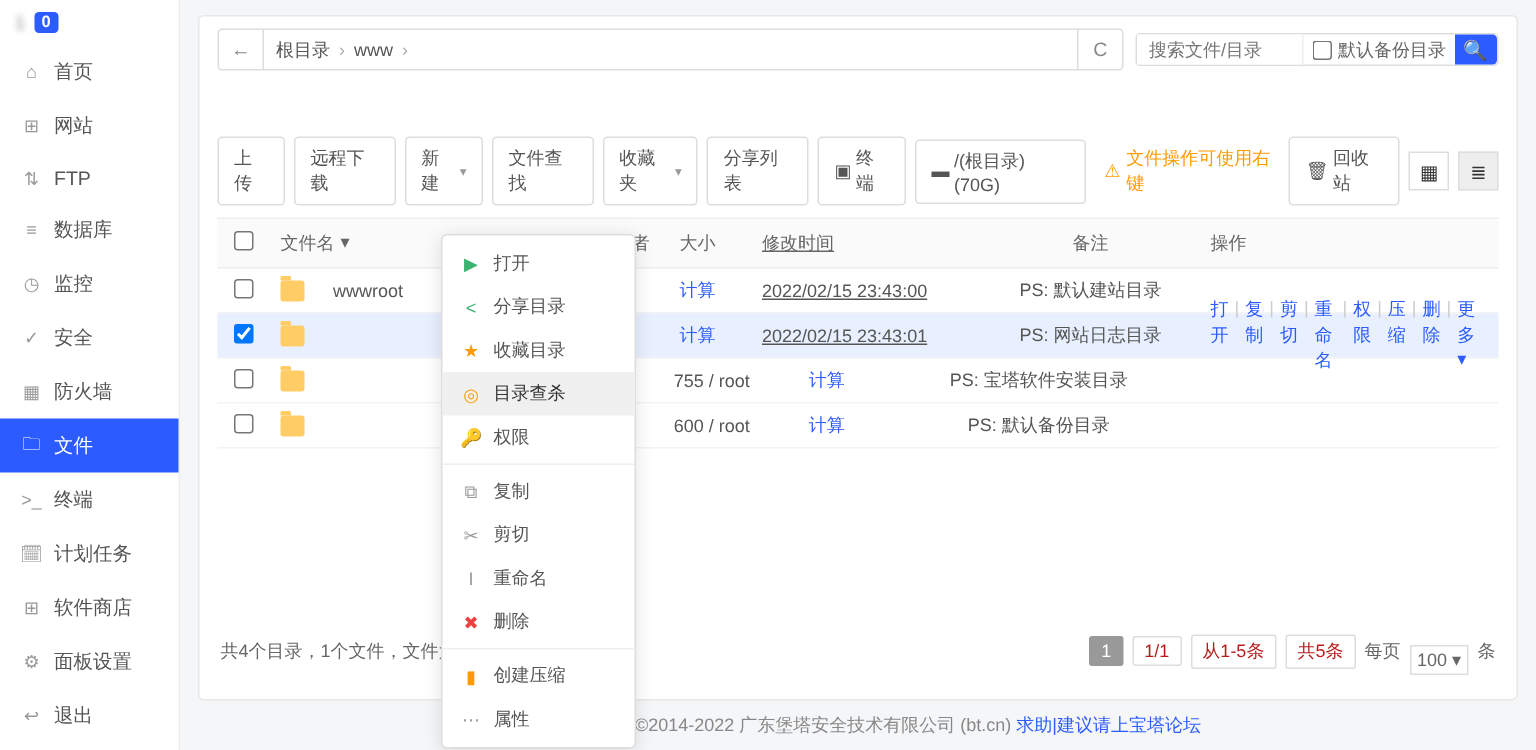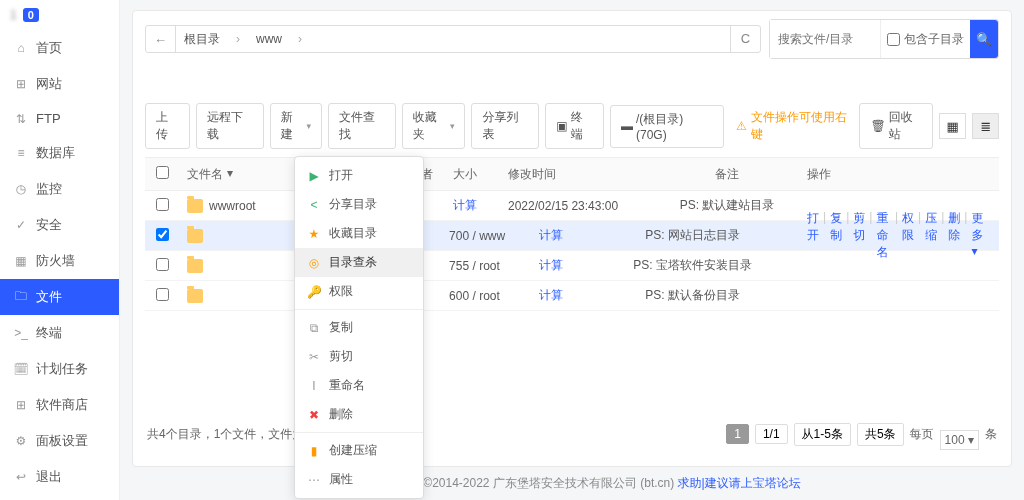--- a/index.html
+++ b/index.html
@@ -11,41 +11,41 @@
 .sb-badge { background: #2c5cff; color: #fff; font-size: 11px; padding: 1px 5px; border-radius: 3px; font-weight: bold; }
 .sb-item { display: flex; align-items: center; gap: 8px; padding: 9px 14px; color: #555; cursor: pointer; font-size: 13px; }
 .sb-item.active { background: #2c5cff; color: #fff; }
 .sb-ico { width: 14px; height: 14px; display: inline-flex; align-items: center; justify-content: center; font-size: 12px; color: #999; }
 .sb-item.active .sb-ico { color: #fff; }
 .main { flex: 1; display: flex; flex-direction: column; padding: 10px 12px 0 12px; }
 .panel { background: #fff; border: 1px solid #e8e8e8; border-radius: 4px; padding: 8px 12px 12px 12px; flex: 1; display: flex; flex-direction: column; }
 .bc-row { display: flex; align-items: center; gap: 8px; margin-bottom: 8px; }
 .bc-box { flex: 1; display: flex; align-items: center; border: 1px solid #ddd; border-radius: 3px; height: 28px; }
 .bc-btn { width: 30px; text-align: center; border-right: 1px solid #ddd; color: #888; cursor: pointer; line-height: 26px; }
-.bc-path { display: flex; align-items: center; padding: 0 8px; flex: 1; gap: 16px; font-size: 12px; color: #555; }
+.bc-path { display: flex; align-items: center; padding: 0 8px; flex: 1; gap: 6px; font-size: 12px; color: #555; }
 .bc-sep { color: #aaa; }
 .bc-refresh { width: 30px; border-left: 1px solid #ddd; text-align: center; line-height: 26px; color: #888; cursor: pointer; }
-.srch { display: flex; border: 1px solid #ddd; border-radius: 3px; height: 40px; }
+.srch { display: flex; border: 1px solid #ddd; border-radius: 3px; height: 22px; }
 .srch input { border: none; outline: none; padding: 0 8px; width: 110px; font-size: 12px; }
 .srch-sub { display: flex; align-items: center; padding: 0 6px; border-left: 1px solid #eee; font-size: 12px; color: #666; gap: 4px; }
 .srch-go { width: 28px; background: #2c5cff; color: #fff; border-radius: 0 3px 3px 0; display: flex; align-items: center; justify-content: center; cursor: pointer; }
 .toolbar { display: flex; align-items: center; gap: 6px; margin-bottom: 8px; margin-top: 36px; }
 .tbtn { border: 1px solid #ddd; background: #fff; padding: 5px 10px; border-radius: 3px; font-size: 12px; color: #555; cursor: pointer; display: inline-flex; align-items: center; gap: 3px; }
 .tbtn .caret { font-size: 9px; color: #999; }
 .tb-spacer { flex: 1; }
 .warn { color: #ff9a00; font-size: 12px; display: flex; align-items: center; gap: 4px; }
 .vbtn { width: 28px; height: 26px; border: 1px solid #ddd; display: flex; align-items: center; justify-content: center; cursor: pointer; }
 .vbtn.active { background: #eee; }
 .thead { display: flex; align-items: center; border-top: 1px solid #eee; border-bottom: 1px solid #eee; height: 34px; background: #fafafa; font-size: 12px; color: #666; }
 .tcell { padding: 0 8px; }
 .c-chk { width: 34px; text-align: center; }
-.c-name { flex: 1.5; display: flex; align-items: flex-start; gap: 6px; }
+.c-name { flex: 1.5; display: flex; align-items: flex-start; gap: 19px; }
 .c-perm { width: 90px; }
 .c-size { width: 55px; }
-.c-time { width: 155px; }
+.c-time { width: 155px; text-decoration: underline; }
 .c-note { flex: 1.2; text-align: center; }
 .c-act { width: 200px; text-align: left; padding-right: 14px; }
 .hdr-sort { display: flex; align-items: flex-start; gap: 4px; }
 .row { display: flex; align-items: center; height: 30px; border-bottom: 1px solid #f3f3f3; font-size: 12px; color: #555; }
 .row.sel { background: #e8f0ff; }
 .fico { width: 16px; height: 14px; display: inline-block; background: #ffcc66; border-radius: 2px; position: relative; }
 .fico::before { content: ""; position: absolute; top: -3px; left: 0; width: 7px; height: 3px; background: #ffcc66; border-radius: 1px 1px 0 0; }
 .fico.file { background: #ddd; border-radius: 1px; }
 .fico.file::before { display: none; }
 .link { color: #2c5cff; cursor: pointer; }
@@ -57,21 +57,21 @@
 .ctx-item:hover, .ctx-item.hov { background: #f0f0f0; color: #333; }
 .ctx-ico { width: 14px; font-size: 12px; text-align: center; }
 .ci-green { color: #3cb371; }
 .ci-orange { color: #ff9a00; }
 .ci-red { color: #f04040; }
 .ci-gray { color: #999; }
 .ctx-sep { height: 1px; background: #eee; margin: 3px 0; }
 .footer-row { display: flex; align-items: center; padding: 10px 2px 4px 2px; font-size: 12px; color: #666; }
 .footer-row .link { margin-left: 2px; }
 .pager { display: flex; align-items: center; gap: 6px; margin-left: auto; }
-.pg { border: 1px solid #ddd; padding: 2px 7px; border-radius: 2px; font-size: 12px; color: #000000; }
+.pg { border: 1px solid #ddd; padding: 2px 7px; border-radius: 2px; font-size: 12px; color: #b91c1c; }
 .pg.cur { background: #999; color: #fff; border-color: #999; }
 .pg-sel { border: 1px solid #ddd; padding: 2px 4px; margin-top: 12px; }
 .bottom-note { text-align: center; font-size: 12px; color: #888; padding: 8px 0; }
 .bottom-note a { color: #2c5cff; text-decoration: none; }
 input[type=checkbox] { width: 13px; height: 13px; cursor: pointer; }
 </style>
 </head>
 <body>
 
 <div class="layout">
@@ -147,21 +147,21 @@
             <span class="bc-sep">›</span>
             <span>www</span>
             <span class="bc-sep">›</span>
           </div>
           <div class="bc-refresh">C</div>
         </div>
         <div class="srch">
           <input placeholder="搜索文件/目录" style="">
           <label class="srch-sub">
             <input type="checkbox" style="">
-            <span>包含子目录</span>
+            <span>默认备份目录</span>
           </label>
           <div class="srch-go">🔍</div>
         </div>
       </div>
 
       <div class="toolbar">
         <span class="tbtn">上传</span>
         <span class="tbtn">远程下载</span>
         <span class="tbtn">
             <span>新建</span>
@@ -209,20 +209,21 @@
     <div class="tcell c-act"></div>
           </div>
           <div class="row sel">
     <div class="tcell c-chk"><input type="checkbox" checked="" style=""></div>
     <div class="tcell c-name">
               <span class="fico "></span>
               <span></span>
             </div>
     <div class="tcell c-perm">700 / www</div>
     <div class="tcell c-size"><span class="link">计算</span></div>
+    <div class="tcell c-time">2022/02/15 23:43:01</div>
     <div class="tcell c-note">PS: 网站日志目录</div>
     <div class="tcell c-act">
               <div class="act-links">
                 <span>打开</span>
                 <span class="sep">|</span>
                 <span>复制</span>
                 <span class="sep">|</span>
                 <span>剪切</span>
                 <span class="sep">|</span>
                 <span>重命名</span>

